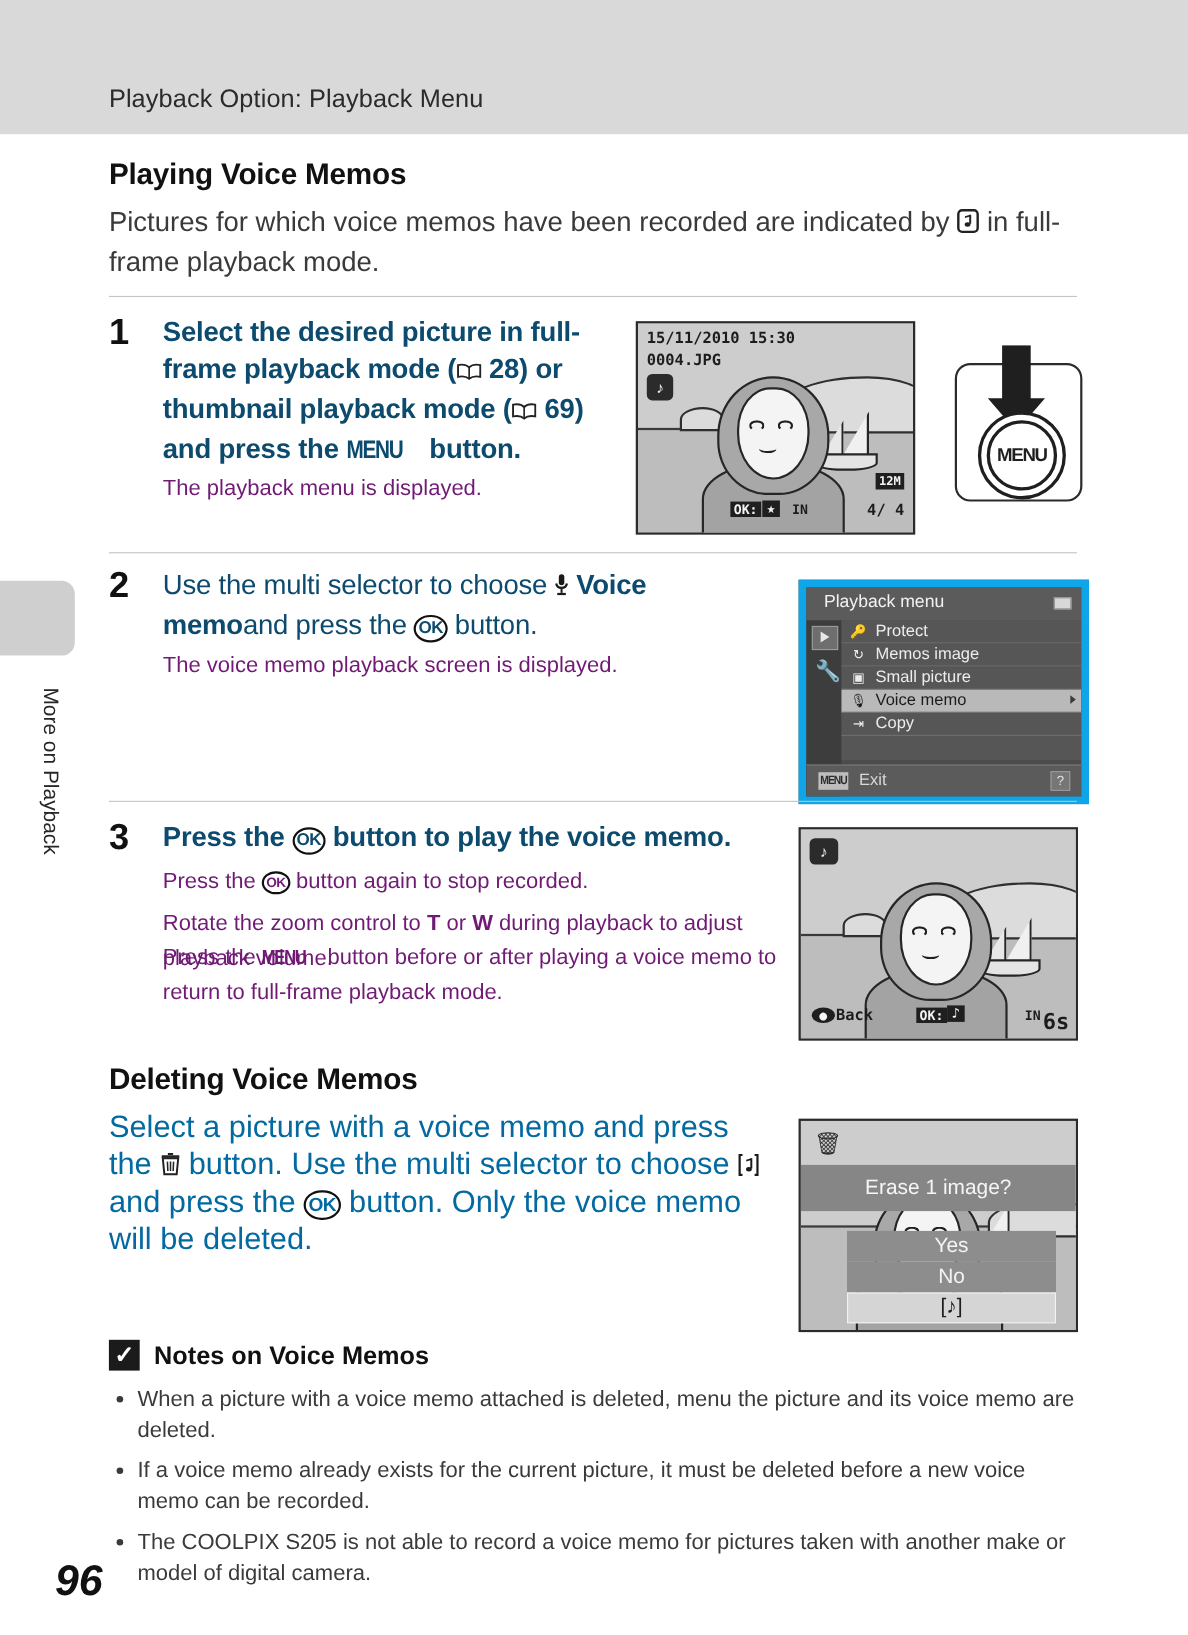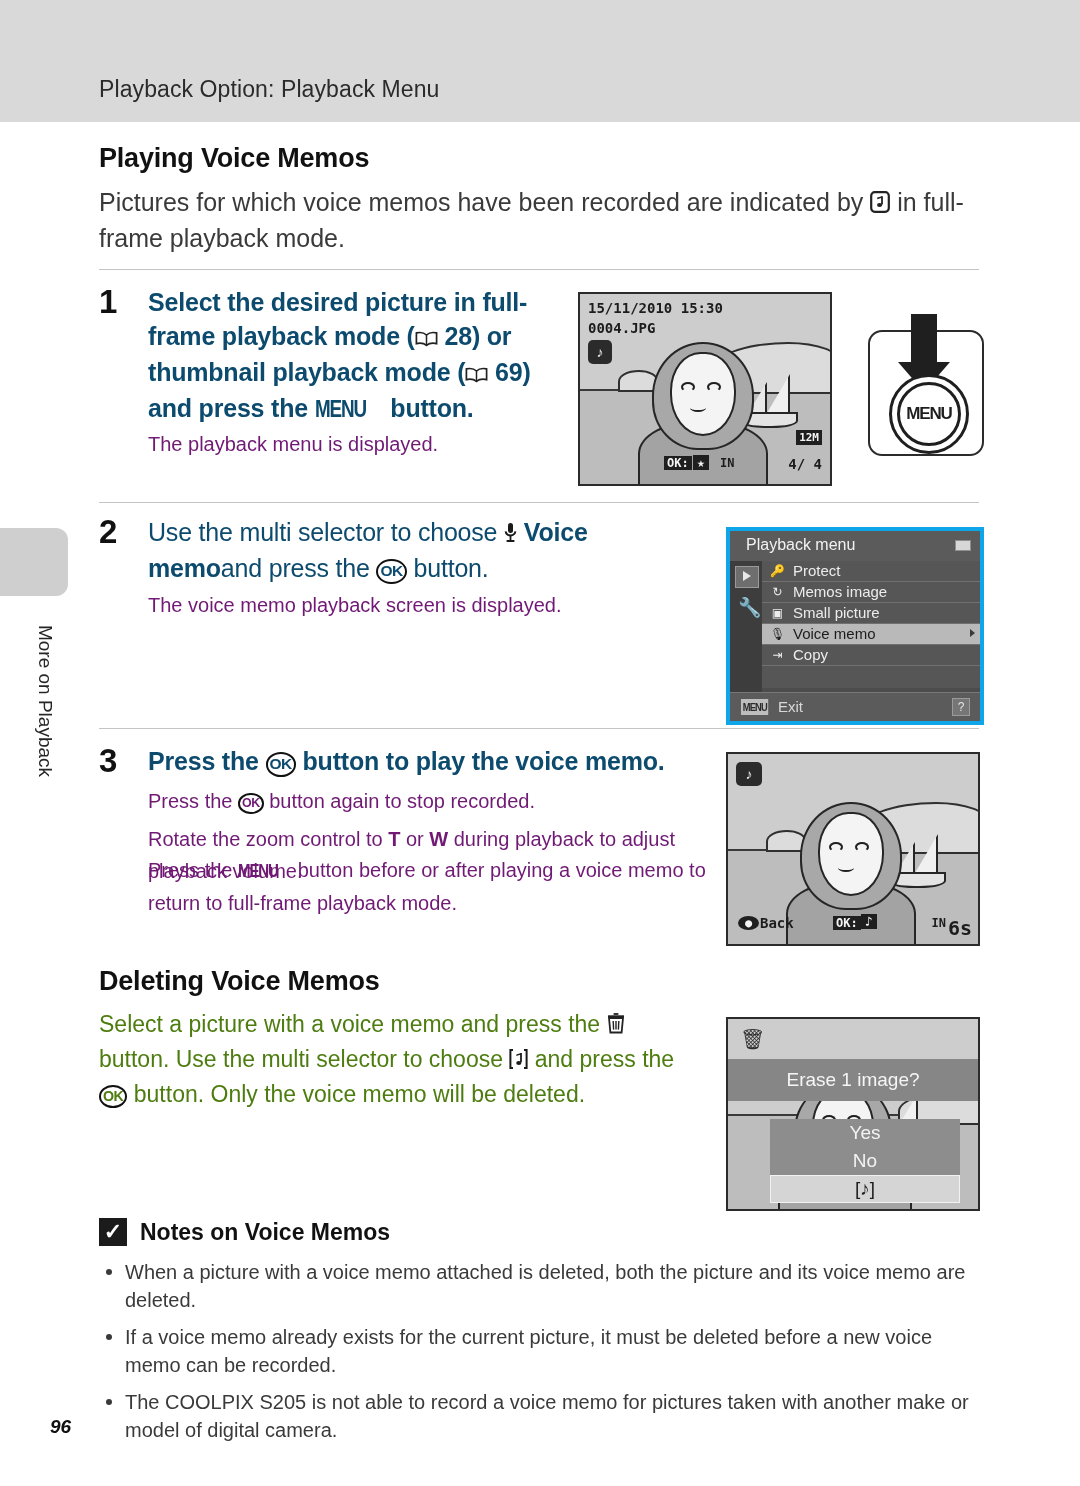--- a/index.html
+++ b/index.html
@@ -27,21 +27,21 @@
     background:#cfcfcf;border-radius:0 12px 12px 0;
   }
   .side-tab-label{
     position:absolute;left:-60px;top:690px;width:210px;
     transform:rotate(90deg);transform-origin:center center;
     font-size:19px;color:#262626;text-align:center;white-space:nowrap;
   }
   
   .page-number{
     position:absolute;left:50px;top:1416px;
-    font-size:19px;font-style:italic;font-weight:bold;color:#111;
+    font-size:39px;font-style:italic;font-weight:bold;color:#111;
   }
   
   .content{position:absolute;left:0;top:0;width:1080px;height:1486px;}
   h2.sec-title{
     position:absolute;margin:0;font-weight:bold;font-size:27px;color:#111;
     letter-spacing:-.2px;white-space:nowrap;
   }
   .intro{
     position:absolute;left:99px;top:185px;width:880px;
     font-size:25px;line-height:34px;color:#3a3a3a;
@@ -55,21 +55,21 @@
     position:absolute;font-size:33px;font-weight:bold;color:#111;
   }
   .step-head{
     position:absolute;font-size:25px;font-weight:bold;color:#0c4a6e;
     line-height:34px;letter-spacing:-.2px;
   }
   .step-body{
     position:absolute;font-size:20px;color:#701a75;line-height:32px;
   }
   .body-text{
-    position:absolute;font-size:23px;color:#4d7c0f;line-height:33px;
+    position:absolute;font-size:28px;color:#0369a1;line-height:33px;
   }
   
   .g{display:inline-block;vertical-align:-2px;}
   .ok-btn{
     display:inline-block;border:2.4px solid #111;border-radius:50%;
     font-size:.62em;font-weight:bold;padding:0px 2px;line-height:1.35;
     vertical-align:1px;letter-spacing:-.5px;
   }
   .menu-btn{
     display:inline-block;font-weight:bold;font-size:.92em;
@@ -85,21 +85,21 @@
   }
   
   .sc1{left:578px;top:292px;width:250px;height:190px;}
   
   .sc3{left:726px;top:752px;width:250px;height:190px;}
   
   .sc4{left:726px;top:1017px;width:250px;height:190px;}
   
   .menu-screen{
     position:absolute;left:726px;top:527px;width:250px;height:190px;
-    border:4px solid #0ea5e9;background:#4c4c4c;overflow:hidden;
+    border:7px solid #0ea5e9;background:#4c4c4c;overflow:hidden;
   }
   .menu-titlebar{
     position:absolute;left:0;top:0;width:250px;height:30px;background:#5b5b5b;
   }
   .menu-title{
     position:absolute;left:16px;top:5px;font-size:16px;color:#f2f2f2;
   }
   .menu-battery{
     position:absolute;right:9px;top:9px;width:14px;height:9px;
     background:#d7d7d7;border:1px solid #8f8f8f;
@@ -489,18 +489,18 @@
     <div class="erase-panel">
       <div class="erase-opt">Yes</div>
       <div class="erase-opt">No</div>
       <div class="erase-opt sel">[♪]</div>
     </div>
   </div>
 
   <div class="note-check">✓</div>
   <div class="note-title">Notes on Voice Memos</div>
   <div class="bullets">
-    <div class="bullet">When a picture with a voice memo attached is deleted, both the picture and its voice memo are deleted.</div>
+    <div class="bullet">When a picture with a voice memo attached is deleted, menu the picture and its voice memo are deleted.</div>
     <div class="bullet">If a voice memo already exists for the current picture, it must be deleted before a new voice memo can be recorded.</div>
     <div class="bullet">The COOLPIX S205 is not able to record a voice memo for pictures taken with another make or model of digital camera.</div>
   </div>
 
 </div>
 
 </body></html>

